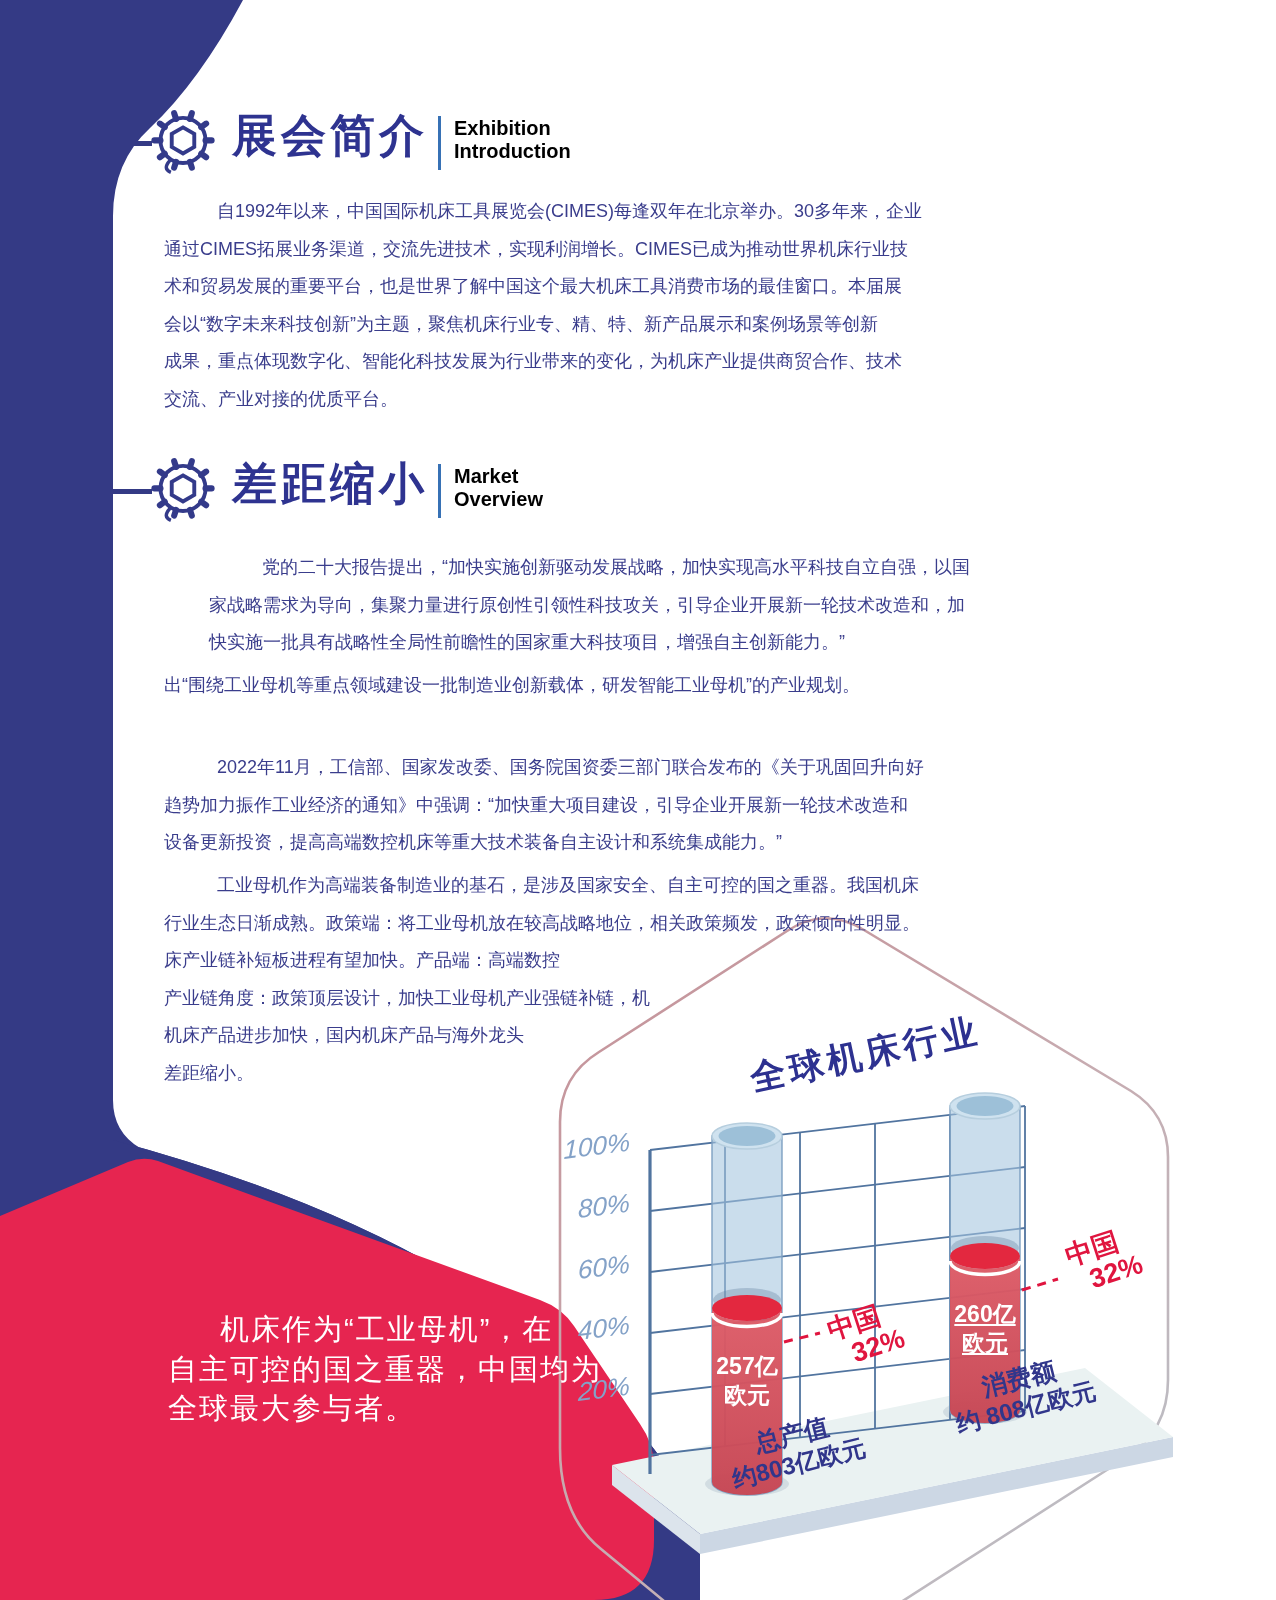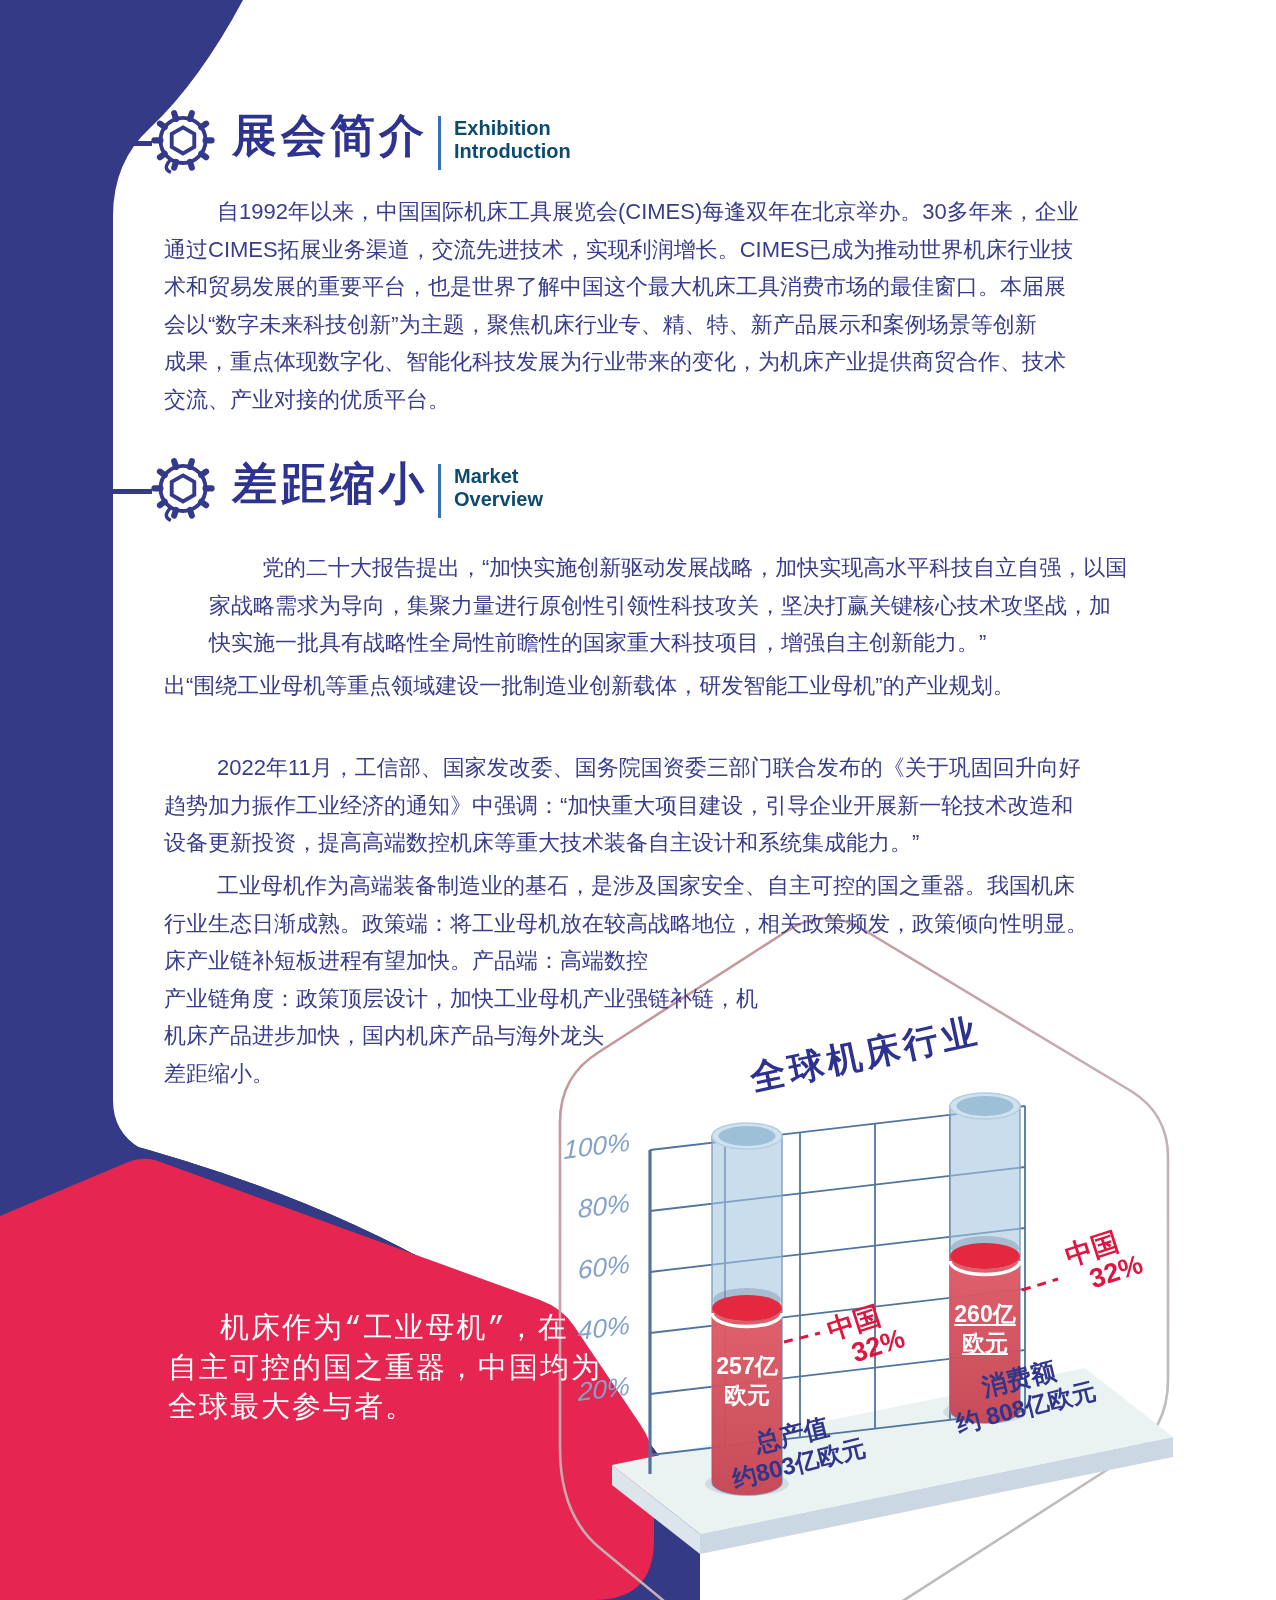--- a/index.html
+++ b/index.html
@@ -6,30 +6,30 @@
   .page{position:relative;width:1276px;height:1600px;background:#ffffff;overflow:hidden;
         font-family:"Liberation Sans",sans-serif;margin:0 auto;}
   .page svg.layer{position:absolute;left:0;top:0;width:1276px;height:1600px;}
   
   .section-heading{position:absolute;left:0;width:700px;height:92px;}
   .heading-dash{position:absolute;left:106px;width:46px;height:5px;background:#343a85;}
   .gear-wrap{position:absolute;left:144px;width:78px;height:82px;}
   .sec-title{position:absolute;left:232px;margin:0;font-size:45px;font-weight:bold;
              color:#2e3390;letter-spacing:4px;white-space:nowrap;text-align:center;}
   .sec-divider{position:absolute;left:438px;width:3px;height:54px;background:#3771b5;}
-  .sec-en{position:absolute;left:454px;color:#0c4a6e;font-size:20px;line-height:23px;font-weight:bold;}
-  
-  .para{position:absolute;left:164px;color:#3a3d8c;font-size:22px;line-height:37.6px;
+  .sec-en{position:absolute;left:454px;color:#000000;font-size:20px;line-height:23px;font-weight:bold;}
+  
+  .para{position:absolute;left:164px;color:#3a3d8c;font-size:18px;line-height:37.6px;
         font-weight:500;}
   .para .line{white-space:nowrap;}
   .para .line.indent{text-indent:53px;}
   
   .highlight-text{position:absolute;left:168px;top:1310px;color:#ffffff;font-size:29px;
                   line-height:39.5px;letter-spacing:2px;}
-  .highlight-text .line{white-space:nowrap;font-family:Liberation Mono, monospace;}
+  .highlight-text .line{white-space:nowrap;}
   .highlight-text .line.indent{text-indent:52px;}
   
   .chart-title{position:absolute;left:746px;top:1056px;font-size:35px;font-weight:bold;
                color:#2d3190;letter-spacing:4px;transform:rotate(-12deg);transform-origin:left top;
                white-space:nowrap;}
   .tick{position:absolute;width:86px;text-align:right;font-size:26px;font-style:italic;
         color:#84a2c8;transform:skewY(-7deg);white-space:nowrap;}
   .cyl-value{position:absolute;width:112px;text-align:center;color:#ffffff;font-weight:bold;
              font-size:23px;line-height:29px;}
   .callout{position:absolute;color:#e0153f;font-weight:bold;font-size:27px;line-height:29px;
@@ -183,21 +183,21 @@
     <h2 class="sec-title" style="top:6px;">差距缩小</h2>
     <div class="sec-divider" style="top:16px;"></div>
     <div class="sec-en" style="top:17px;">
       <div>Market</div>
       <div>Overview</div>
     </div>
   </div>
 
   <div class="para" style="top:549px;margin-left:45px;">
     <div class="line indent">党的二十大报告提出，“加快实施创新驱动发展战略，加快实现高水平科技自立自强，以国</div>
-    <div class="line">家战略需求为导向，集聚力量进行原创性引领性科技攻关，坚决打赢关键核心技术攻坚战，加</div>
+    <div class="line">家战略需求为导向，集聚力量进行原创性引领性科技攻关，引导企业开展新一轮技术改造和，加</div>
     <div class="line">快实施一批具有战略性全局性前瞻性的国家重大科技项目，增强自主创新能力。”</div>
   </div>
   <div class="para" style="top:667px;">
     <div class="line">出“围绕工业母机等重点领域建设一批制造业创新载体，研发智能工业母机”的产业规划。</div>
   </div>
   <div class="para" style="top:749px;">
     <div class="line indent">2022年11月，工信部、国家发改委、国务院国资委三部门联合发布的《关于巩固回升向好</div>
     <div class="line">趋势加力振作工业经济的通知》中强调：“加快重大项目建设，引导企业开展新一轮技术改造和</div>
     <div class="line">设备更新投资，提高高端数控机床等重大技术装备自主设计和系统集成能力。”</div>
   </div>

